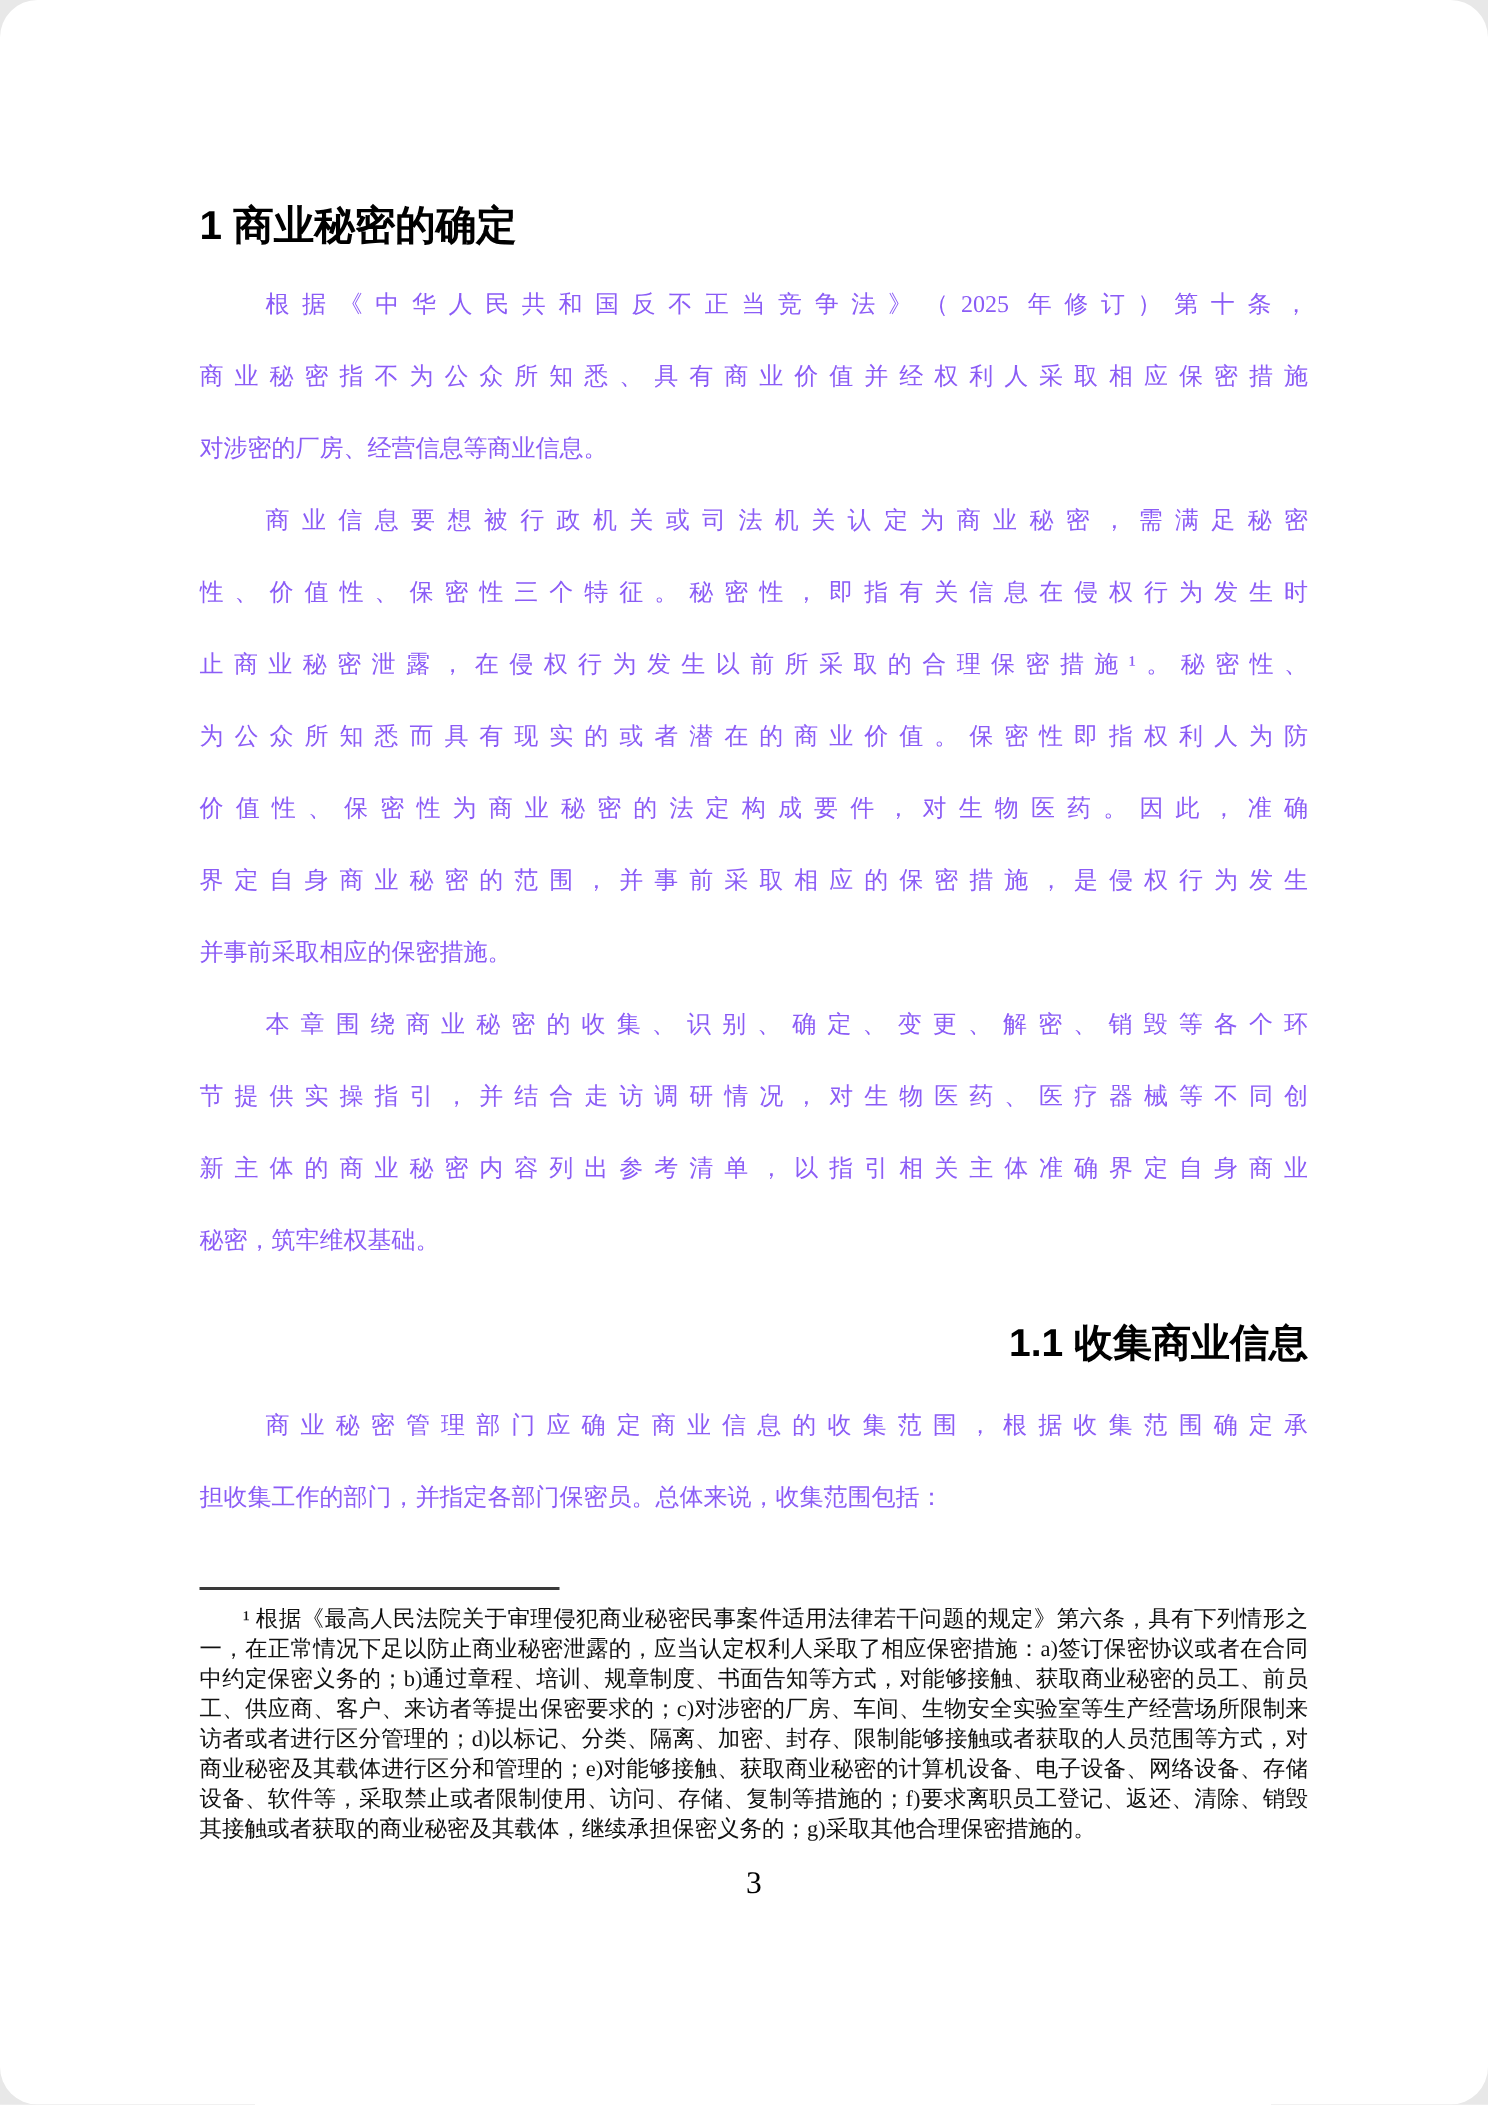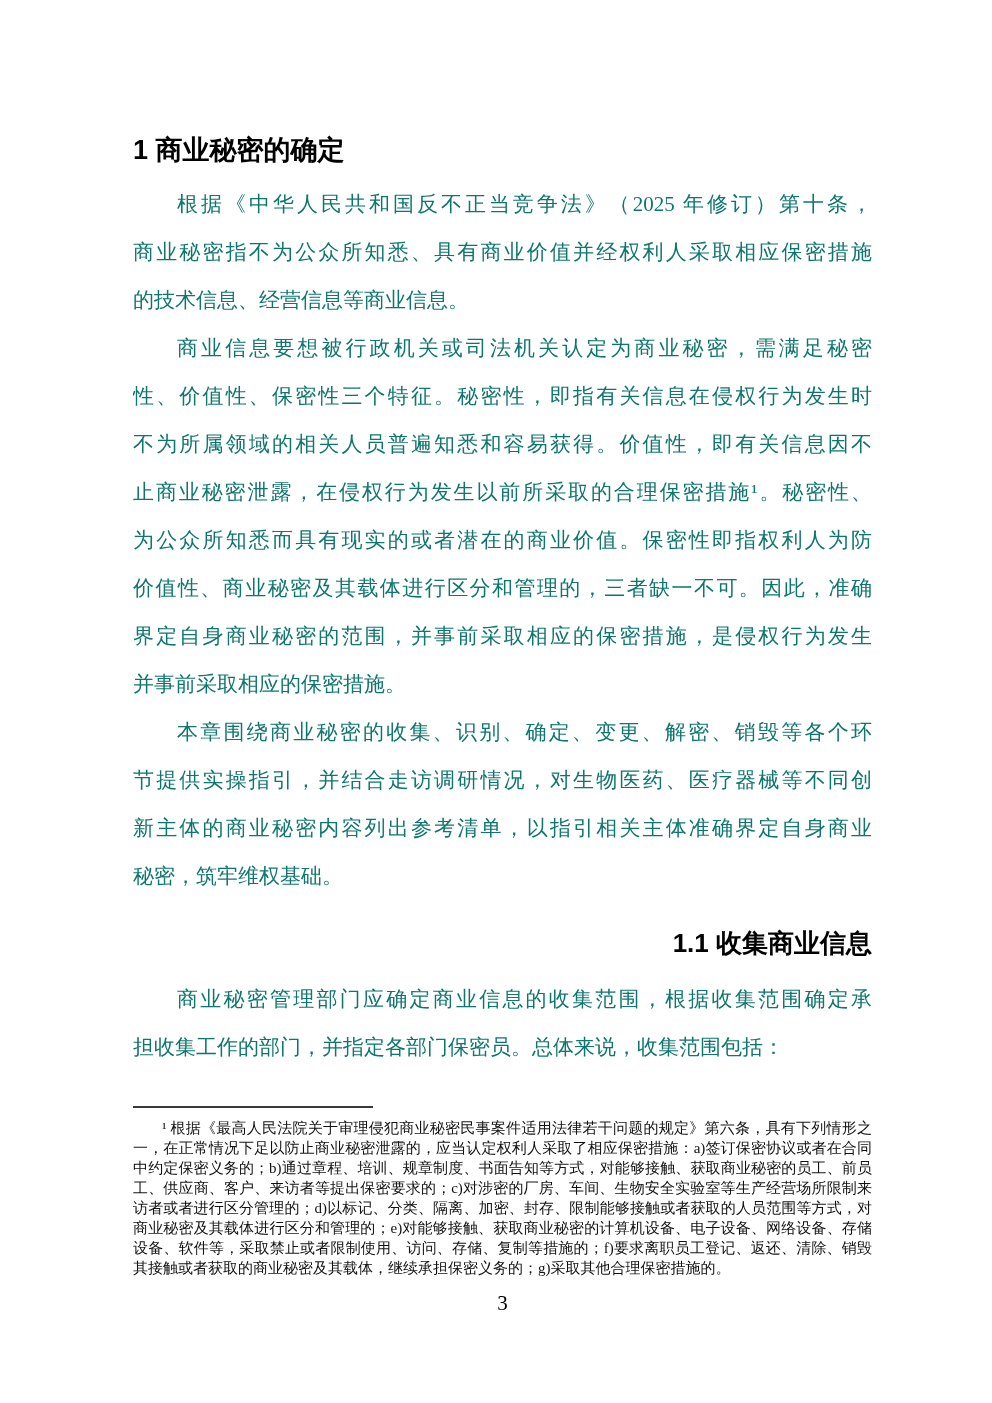--- a/index.html
+++ b/index.html
@@ -5,40 +5,41 @@
   * { margin: 0; padding: 0; box-sizing: border-box; }
   html, body { background: #e8e8e8; }
   .page {
     position: relative;
     width: 992px;
     height: 1403px;
     margin: 0 auto;
     background: #ffffff;
     color: #000;
     overflow: hidden;
+    border-radius: 25px;
   }
   .content {
     position: absolute;
     left: 133px;
     top: 0;
     width: 739px;
   }
   .h1 {
     margin-top: 135px;
     font-family: "Liberation Sans", "DejaVu Sans", sans-serif;
     font-weight: bold;
     font-size: 27px;
     line-height: 30px;
     color: #000;
   }
   .body-block {
     margin-top: 15px;
     font-family: "Liberation Serif", "DejaVu Serif", serif;
-    font-size: 21px;
-    color: #0f766e;
+    font-size: 16px;
+    color: #8b5cf6;
   }
   .para { margin: 0; }
   .para .line {
     line-height: 48px;
     text-align: justify;
     text-align-last: justify;
     overflow: hidden;
     white-space: nowrap;
   }
   .para .line.first { text-indent: 44px; }
@@ -88,29 +89,28 @@
 
 <div class="page">
   <div class="content">
 
     <div class="h1">1 商业秘密的确定</div>
 
     <div class="body-block">
       <div class="para">
           <div class="line first">根据《中华人民共和国反不正当竞争法》（2025 年修订）第十条，</div>
           <div class="line">商业秘密指不为公众所知悉、具有商业价值并经权利人采取相应保密措施</div>
-          <div class="line last">的技术信息、经营信息等商业信息。</div>
+          <div class="line last">对涉密的厂房、经营信息等商业信息。</div>
         </div>
       <div class="para">
           <div class="line first">商业信息要想被行政机关或司法机关认定为商业秘密，需满足秘密</div>
           <div class="line">性、价值性、保密性三个特征。秘密性，即指有关信息在侵权行为发生时</div>
-          <div class="line">不为所属领域的相关人员普遍知悉和容易获得。价值性，即有关信息因不</div>
           <div class="line">止商业秘密泄露，在侵权行为发生以前所采取的合理保密措施¹。秘密性、</div>
           <div class="line">为公众所知悉而具有现实的或者潜在的商业价值。保密性即指权利人为防</div>
-          <div class="line">价值性、商业秘密及其载体进行区分和管理的，三者缺一不可。因此，准确</div>
+          <div class="line">价值性、保密性为商业秘密的法定构成要件，对生物医药。因此，准确</div>
           <div class="line">界定自身商业秘密的范围，并事前采取相应的保密措施，是侵权行为发生</div>
           <div class="line last">并事前采取相应的保密措施。</div>
         </div>
       <div class="para">
           <div class="line first">本章围绕商业秘密的收集、识别、确定、变更、解密、销毁等各个环</div>
           <div class="line">节提供实操指引，并结合走访调研情况，对生物医药、医疗器械等不同创</div>
           <div class="line">新主体的商业秘密内容列出参考清单，以指引相关主体准确界定自身商业</div>
           <div class="line last">秘密，筑牢维权基础。</div>
         </div>
     </div>

